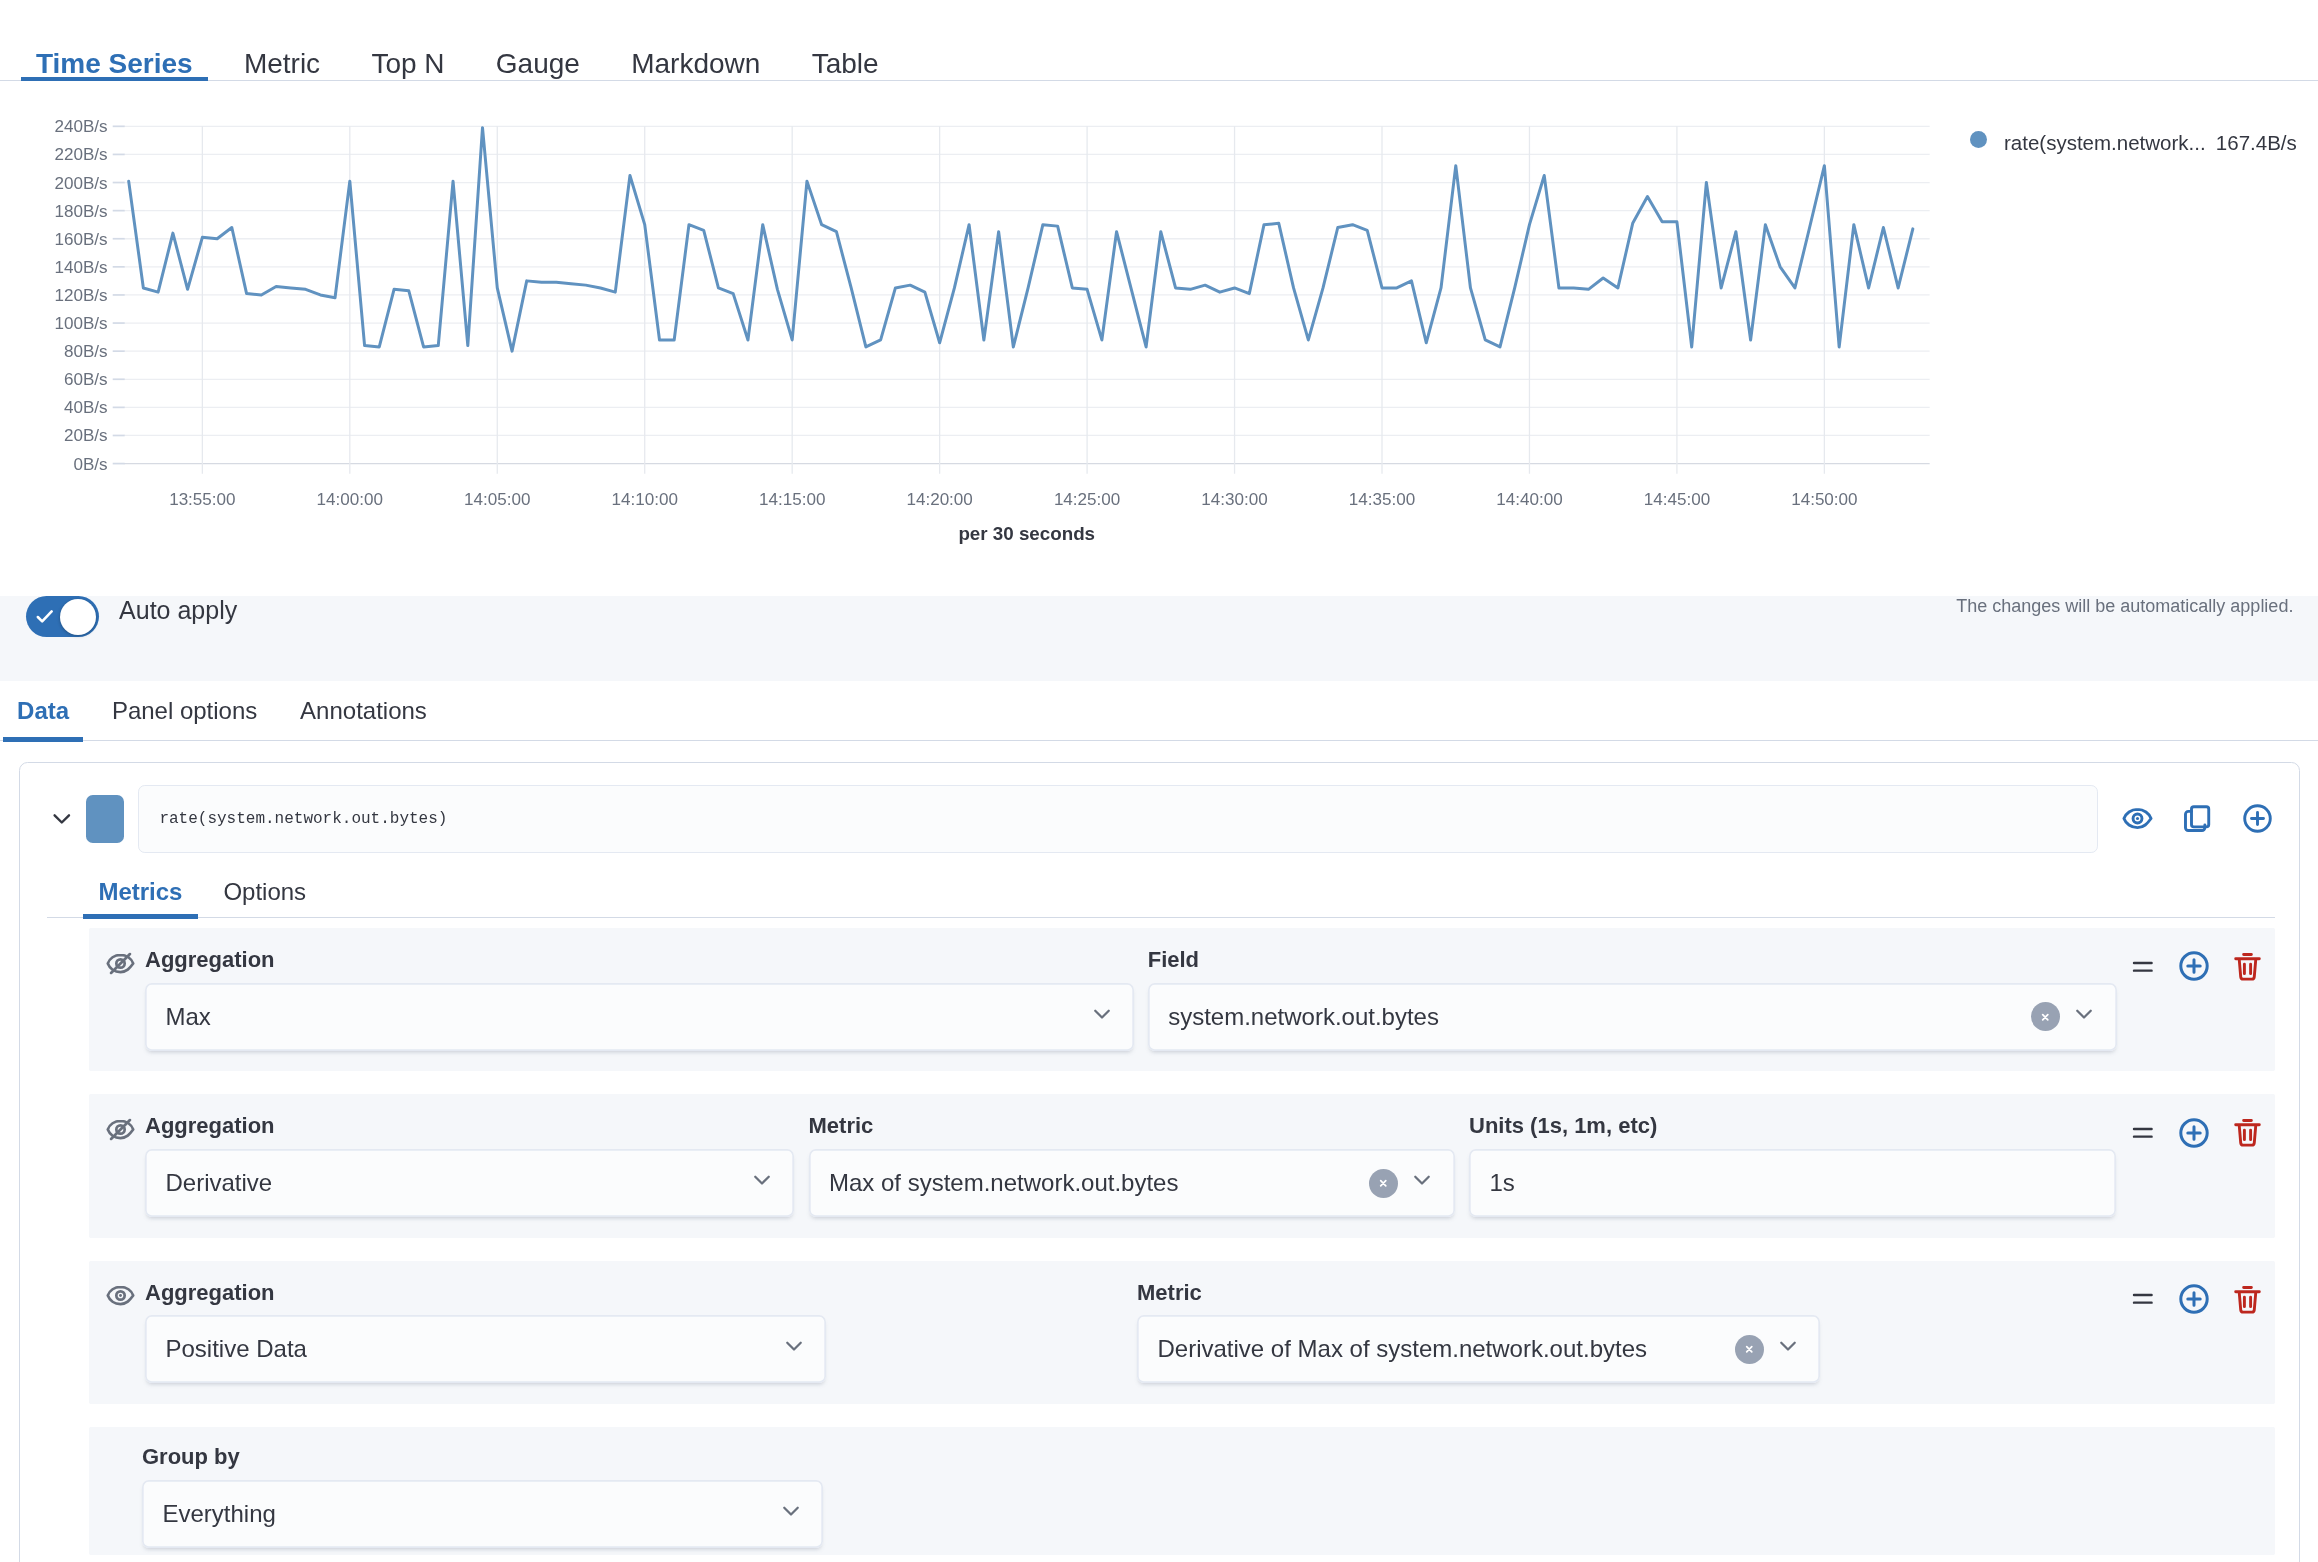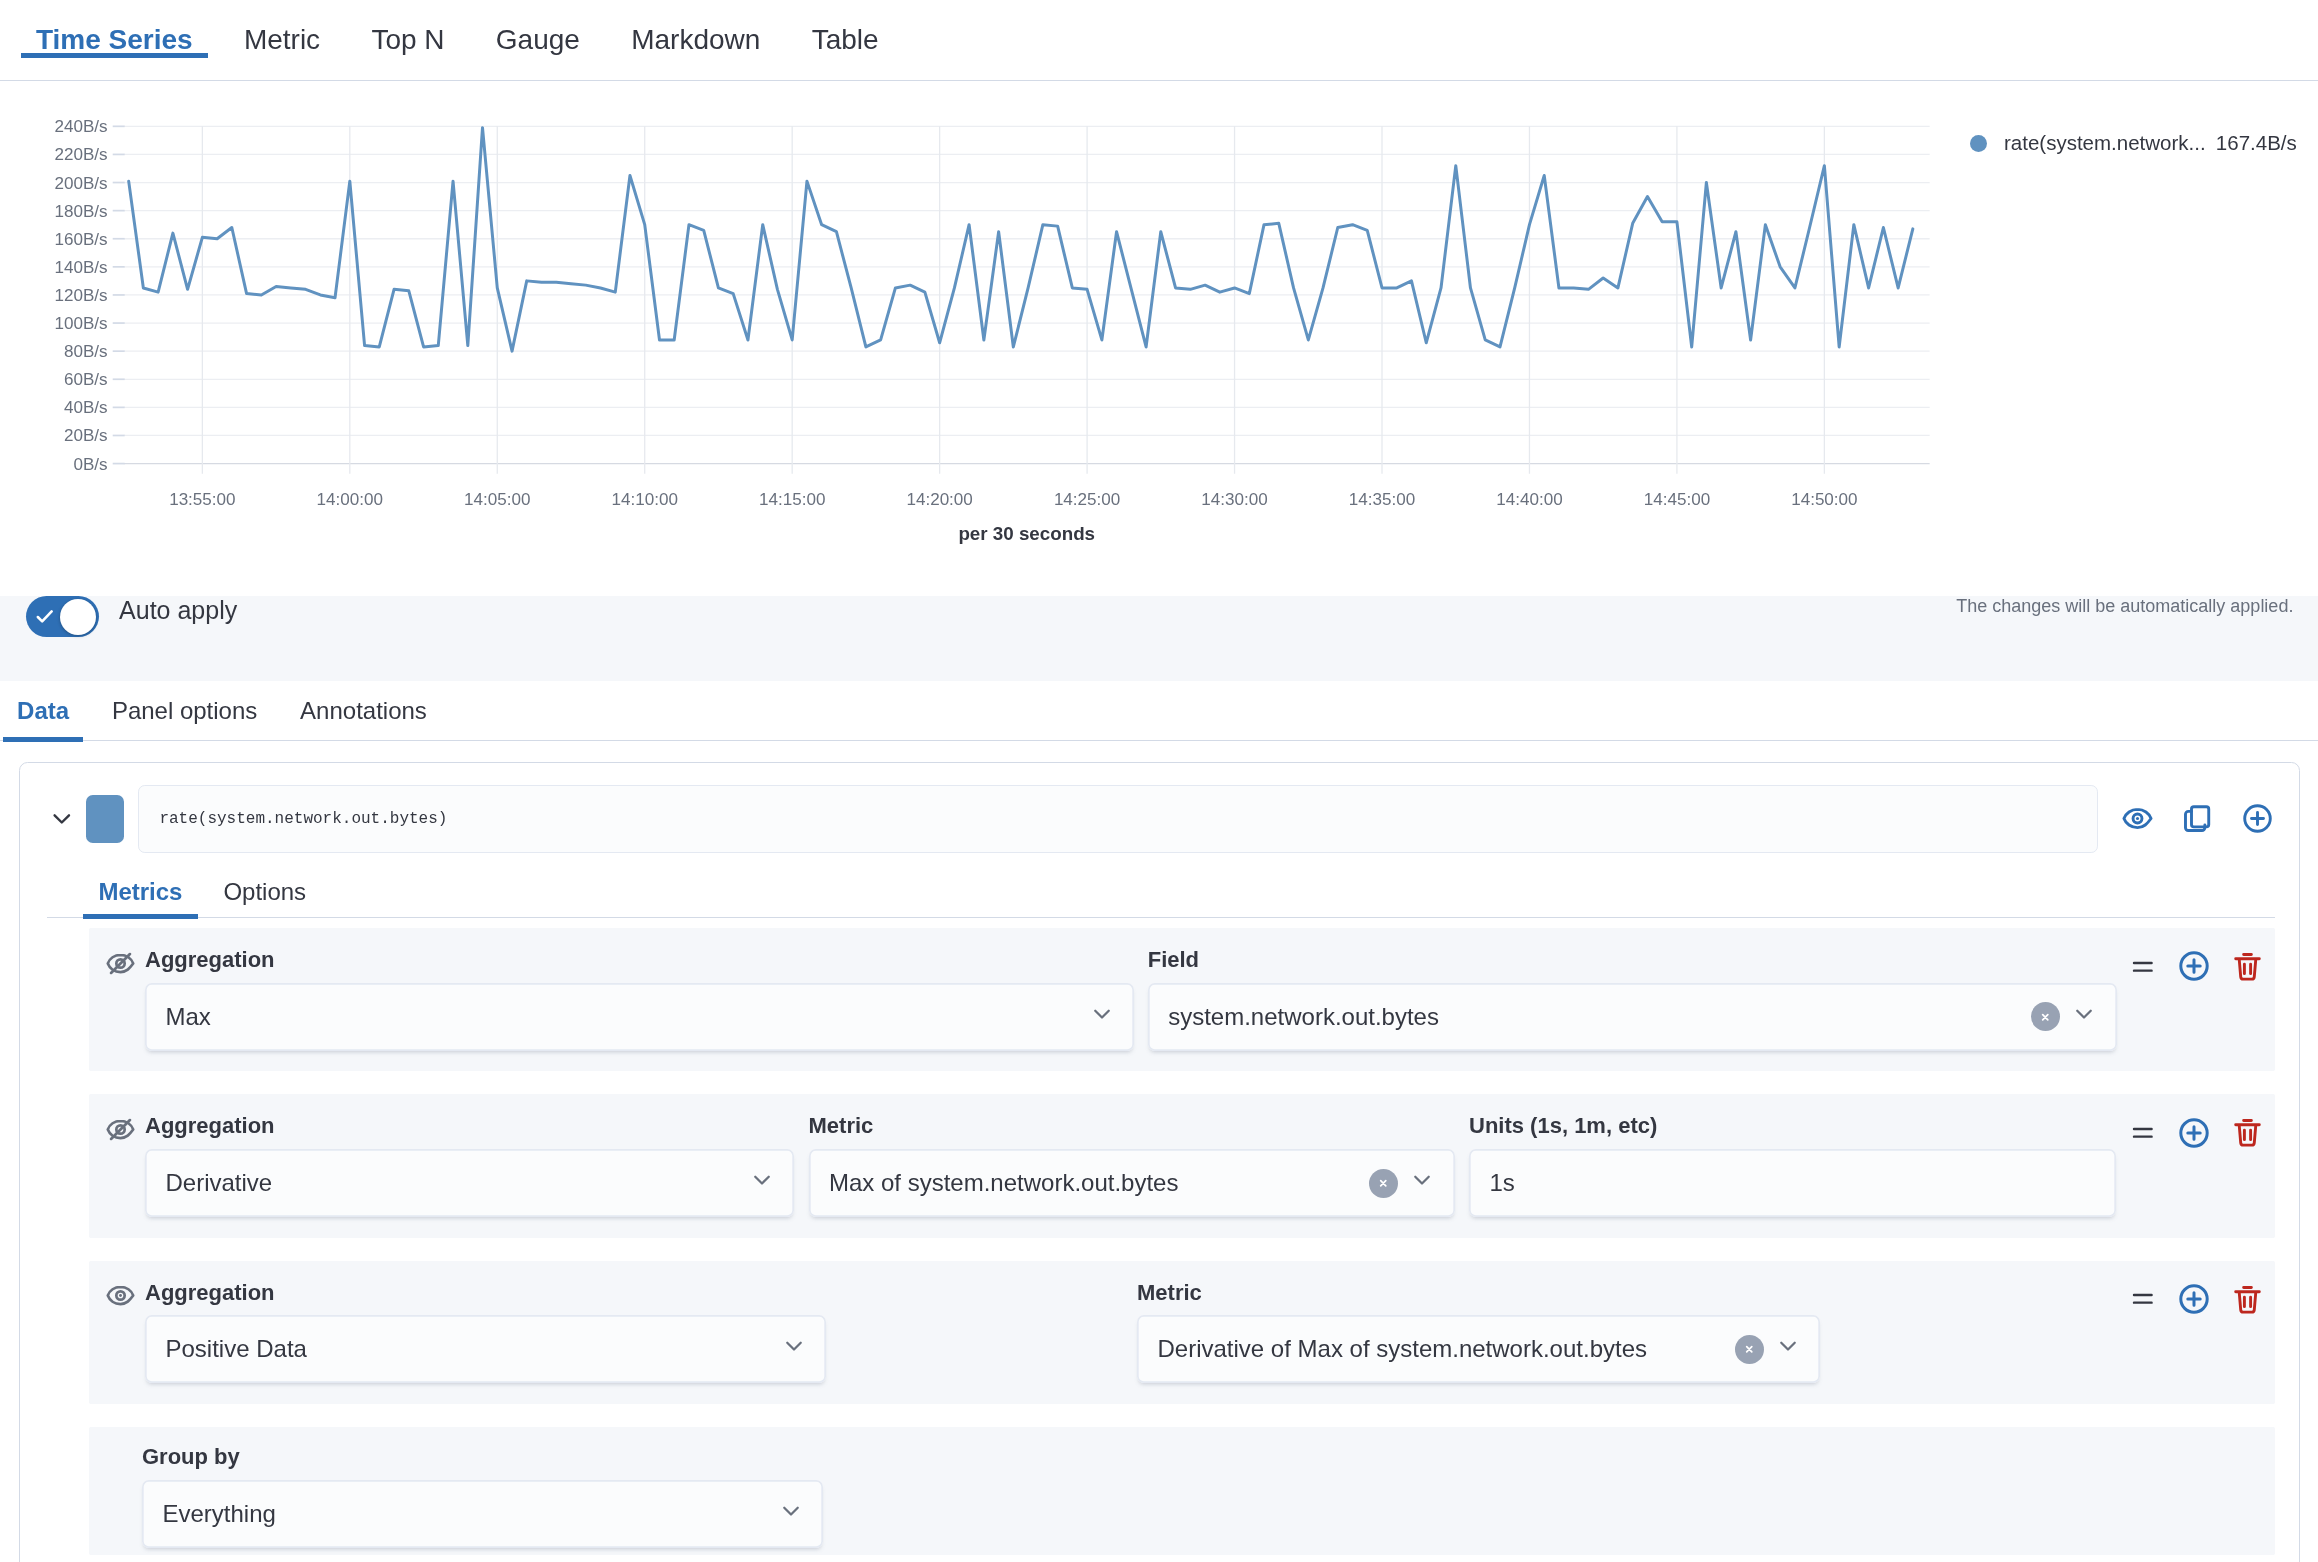--- a/index.html
+++ b/index.html
@@ -5,29 +5,29 @@
   :root{
     --accent:#2E6FB5; --text:#343741; --subtle:#69707D; --border:#D3DAE6;
     --panel-gray:#F5F7FA; --input-bg:#FBFCFD; --input-border:#E4E9F2;
     --danger:#BD271E; --series:#6092C0;
   }
   *{box-sizing:border-box;margin:0;padding:0}
   html,body{width:2319px;height:1562px;overflow:hidden}
   body{font-family:"Liberation Sans","DejaVu Sans",sans-serif;color:var(--text);background:#fff}
 
   
-  .top-tabs{height:81px;border-bottom:1.7px solid var(--border);display:flex;align-items:center;padding-left:20.5px;background:#fff}
+  .top-tabs{height:81px;border-bottom:1.7px solid var(--border);display:flex;align-items:flex-end;padding-left:20.5px;background:#fff}
   .top-tab{position:relative;display:flex;align-items:center;padding:0 15.4px;margin-right:20.5px;font-size:28px;font-weight:500;color:var(--text);cursor:pointer;white-space:nowrap}
   .top-tab.active{color:var(--accent);font-weight:600}
   .top-tab.active::after{content:"";position:absolute;left:0;right:0;bottom:-1.7px;height:5.1px;background:var(--accent)}
 
   
   .chart-section{position:relative;height:515px;background:#fff}
   .chart-section svg{position:absolute;left:0;top:0}
-  .legend{position:absolute;left:1970px;top:50px;display:flex;align-items:center;font-size:20.5px;color:var(--text);white-space:nowrap}
+  .legend{position:absolute;left:1970px;top:50px;display:flex;align-items:flex-start;font-size:20.5px;color:var(--text);white-space:nowrap}
   .legend-dot{width:17px;height:17px;border-radius:50%;background:var(--series);margin-right:17px;flex:0 0 auto}
   .legend-value{margin-left:10.2px}
 
   
   .auto-apply-band{height:85px;background:var(--panel-gray);display:flex;align-items:flex-start;padding:0 25.6px}
   .switch{width:73px;height:41px;border-radius:20.5px;background:var(--accent);position:relative;flex:0 0 auto;cursor:pointer}
   .switch .check{position:absolute;left:9.4px;top:10.2px}
   .switch .knob{position:absolute;right:2.6px;top:2.6px;width:36px;height:36px;background:#fff;border-radius:50%;box-shadow:0 0.9px 3.4px rgba(0,0,0,.3)}
   .auto-label{margin-left:20.5px;font-size:25px}
   .apply-note{margin-left:auto;font-size:18px;color:var(--subtle)}

